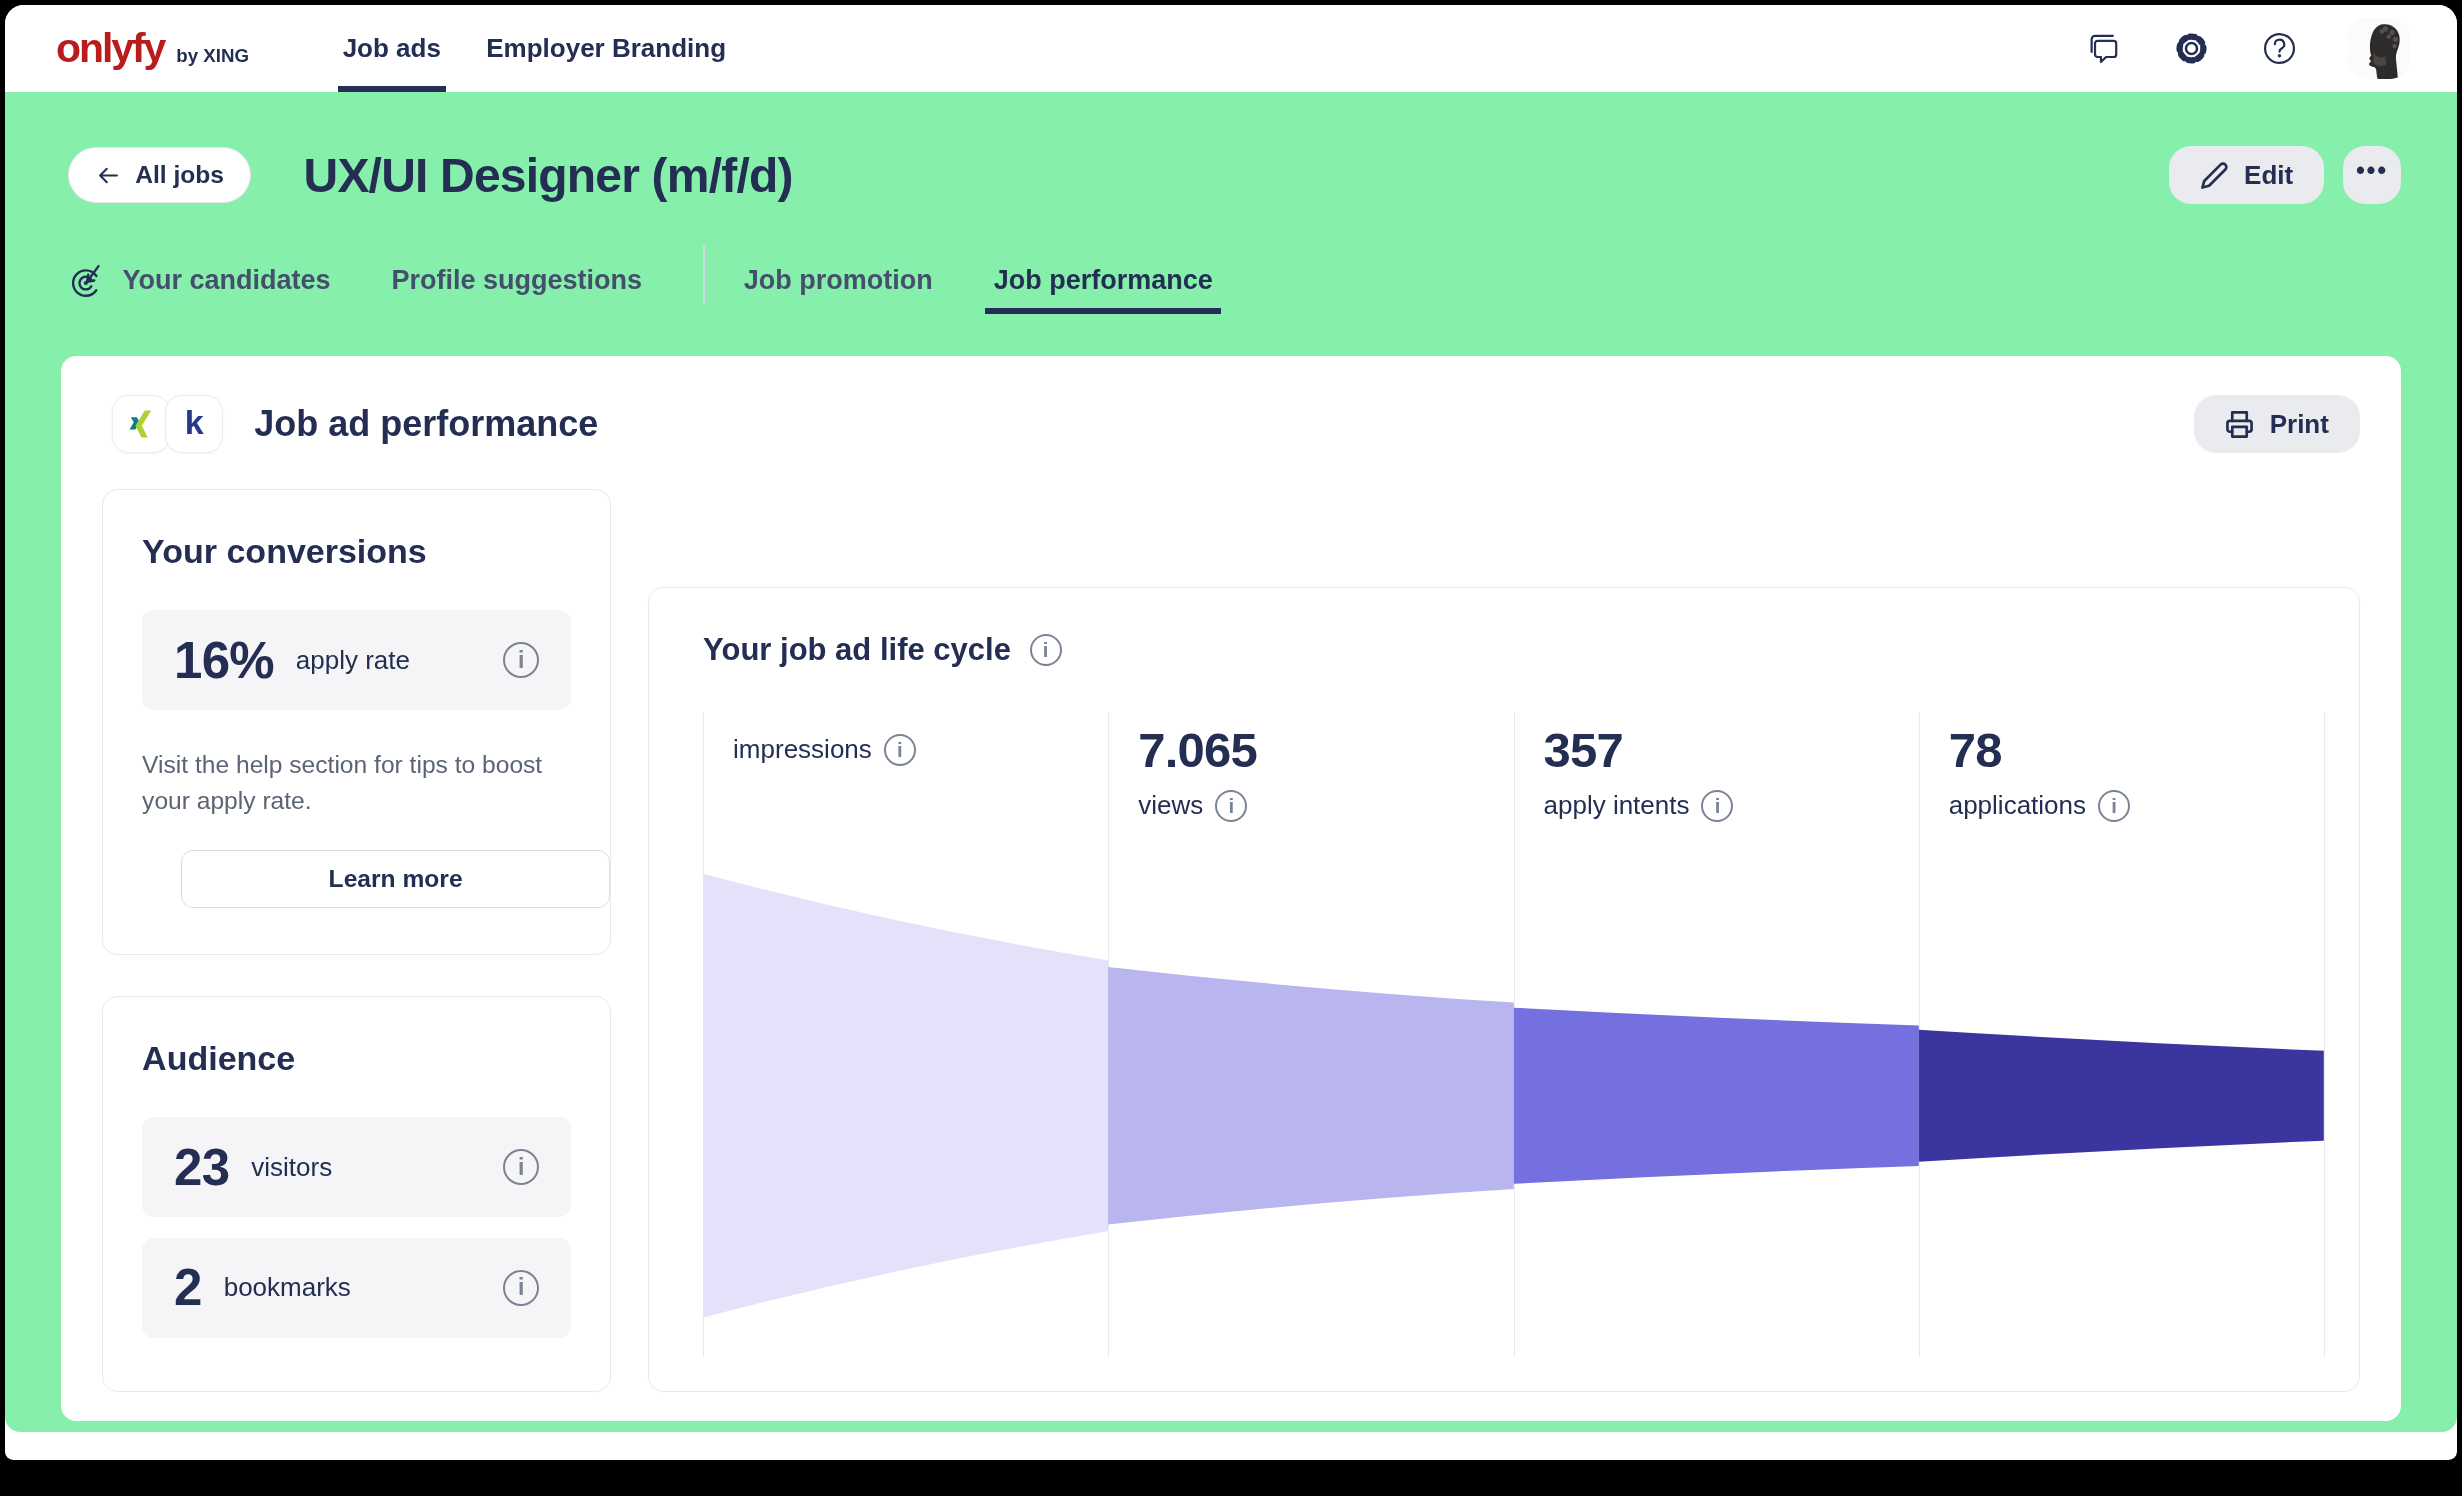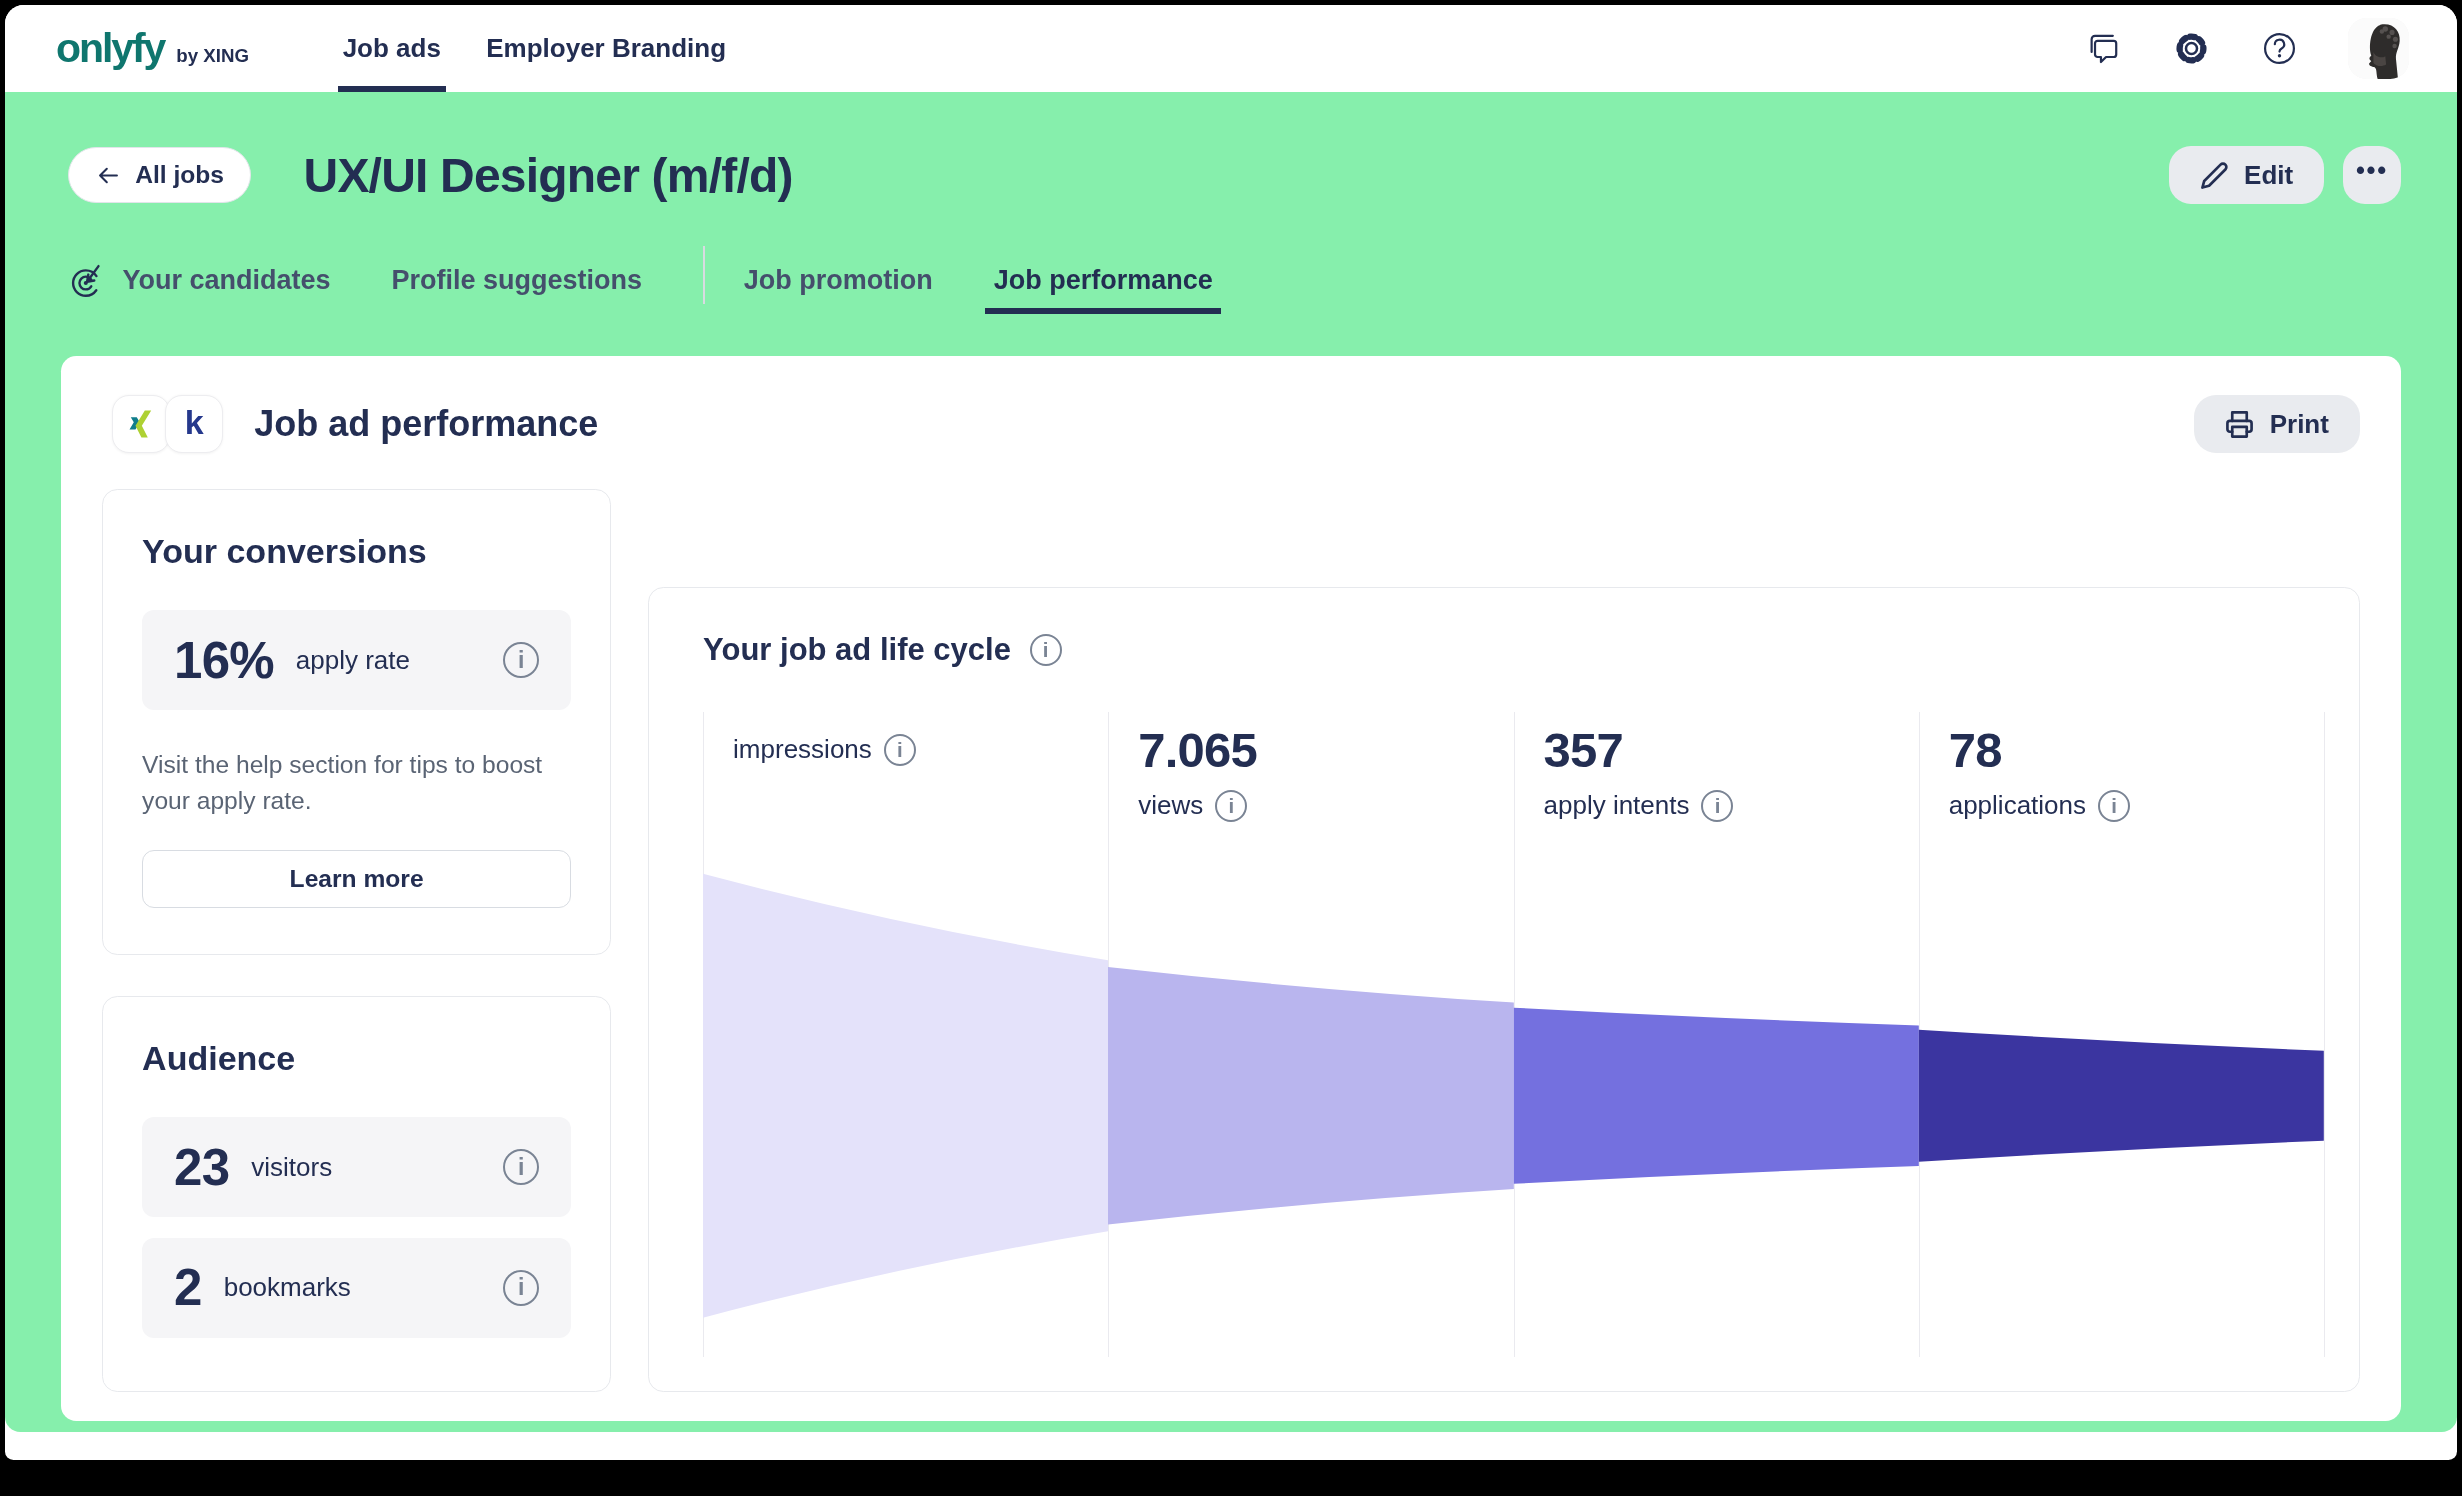--- a/index.html
+++ b/index.html
@@ -10,21 +10,21 @@
     color: #232e52;
     position: relative;
   }
   .window {
     position: absolute; top: 5.1px; left: 5.1px; right: 5.1px; bottom: 36px;
     background: #fff; border-radius: 18.7px 18.7px 8.5px 8.5px; overflow: hidden;
   }
   
   .topnav { height: 87px; background: #fff; display: flex; align-items: center; padding: 0 48px 0 51px; position: relative; }
   .logo { display: flex; align-items: baseline; }
-  .logo-main { font-size: 41px; font-weight: 800; letter-spacing: -2.1px; color: #0f766e; }
+  .logo-main { font-size: 41px; font-weight: 800; letter-spacing: -2.1px; color: #b91c1c; }
   .logo-by { font-size: 18.7px; font-weight: 600; color: #232e52; margin-left: 12px; }
   .nav-tabs { display: flex; height: 100%; margin-left: 92px; }
   .nav-tab { position: relative; display: flex; align-items: center; padding: 0 1.7px; margin-right: 42px; font-size: 26px; font-weight: 700; color: #232e52; cursor: pointer; }
   .nav-tab .underline { position: absolute; left: -3.4px; right: -3.4px; bottom: 0; height: 6px; background: #232e52; display: none; }
   .nav-tab.active .underline { display: block; }
   .nav-right { margin-left: auto; display: flex; align-items: center; gap: 49px; }
   .nav-icon { width: 39px; height: 39px; display: flex; align-items: center; justify-content: center; cursor: pointer; }
   .nav-icon svg { width: 39px; height: 39px; stroke: #232e52; fill: none; stroke-width: 2.6; stroke-linecap: round; stroke-linejoin: round; }
   .avatar { width: 61px; height: 61px; border-radius: 18.7px; overflow: hidden; background: #f4f4f4; cursor: pointer; }
   
@@ -60,21 +60,21 @@
   .panel { background: #fff; border: 1.7px solid #e7e9ed; border-radius: 15.3px; }
   .conversions { padding: 42px 39px 46px; }
   .panel-title { font-size: 34px; font-weight: 800; color: #232e52; }
   .stat-box { margin-top: 39px; background: #f5f5f7; border-radius: 12px; height: 100px; display: flex; align-items: center; padding: 0 32px; }
   .stat-value { font-size: 51px; font-weight: 800; letter-spacing: -0.8px; color: #232e52; }
   .stat-label { font-size: 26px; color: #232e52; margin-left: 22px; }
   .info { flex: none; width: 36px; height: 36px; border: 2.5px solid #7a8494; border-radius: 50%; color: #7a8494; display: inline-flex; align-items: center; justify-content: center; font-size: 23px; font-weight: 700; cursor: pointer; line-height: 1; }
   .info.sm { width: 32px; height: 32px; border-width: 2.5px; font-size: 20.4px; }
   .stat-box .info { margin-left: auto; }
   .help-text { margin-top: 37px; font-size: 24.6px; line-height: 1.45; color: #5a6474; max-width: 408px; }
-  .learn-btn { margin-top: 32px; width: 100%; height: 58px; background: #fff; border: 1.7px solid #d8dce2; border-radius: 12px; font-size: 24.6px; font-weight: 700; color: #232e52; font-family: inherit; cursor: pointer; }
+  .learn-btn { margin-top: 32px; width: 100%; height: 58px; background: #fff; border: 1.7px solid #d8dce2; border-radius: 12px; font-size: 24.6px; font-weight: 700; color: #232e52; font-family: inherit; cursor: pointer; margin-left: 39px; }
   .audience { margin-top: 41px; padding: 42px 39px 53px; }
   .audience .stat-box + .stat-box { margin-top: 20.4px; }
   
   .chart-panel { flex: 1; padding: 44px 34px 34px 54px; position: relative; }
   .chart-title-row { display: flex; align-items: center; gap: 18.7px; }
   .chart-title { font-size: 31px; font-weight: 800; color: #232e52; }
   .funnel-wrap { margin-top: 44px; position: relative; height: 645px; border-right: 1.7px solid #eaeaef; }
   .fcols { position: absolute; inset: 0; display: grid; grid-template-columns: repeat(4, 1fr); }
   .fcol { border-left: 1.7px solid #eaeaef; padding: 10.2px 0 0 29px; }
   .fval { font-size: 49px; font-weight: 800; letter-spacing: -0.8px; color: #232e52; }

